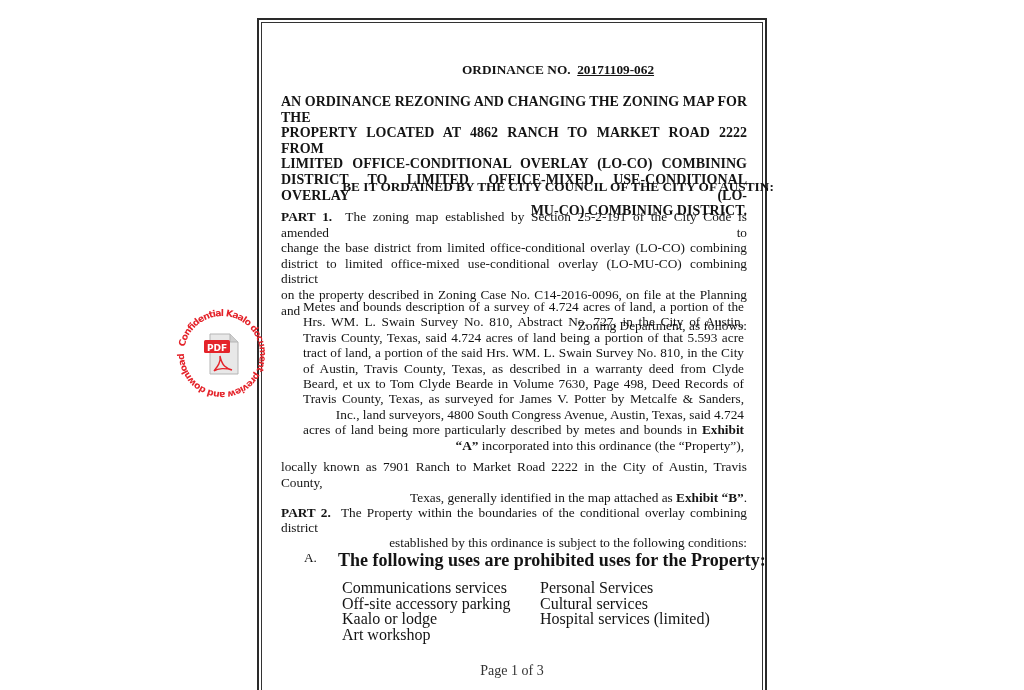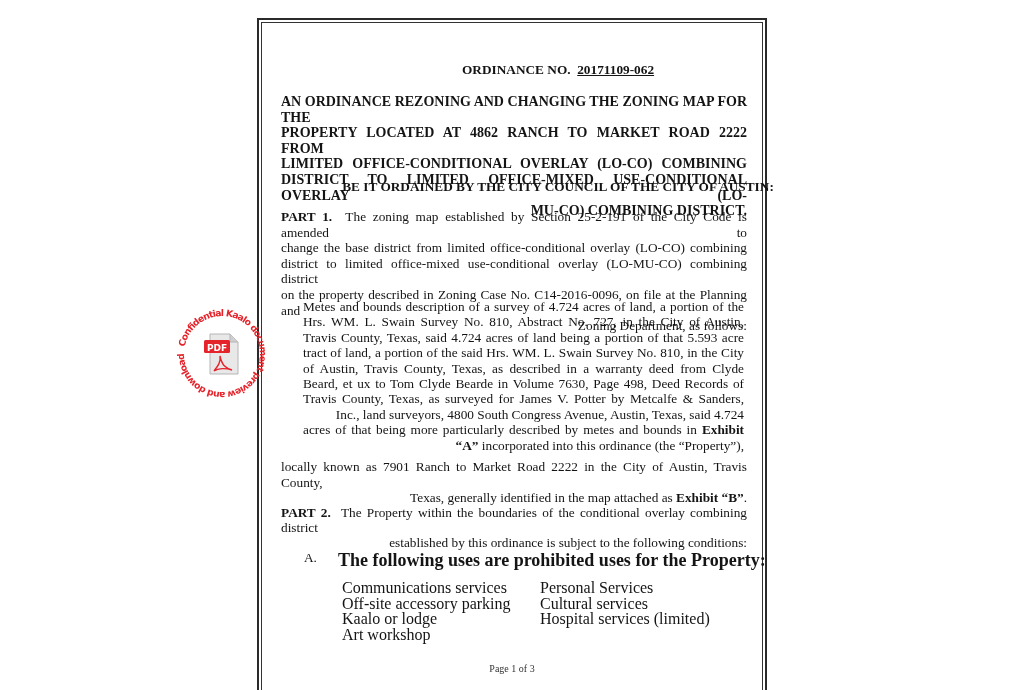--- a/index.html
+++ b/index.html
@@ -15,21 +15,21 @@
   }
   .page-border-inner {
     position: absolute; left: 261px; top: 22px; width: 502px; height: 700px;
     border: 1px solid #333; border-bottom: none; box-sizing: border-box;
   }
   .center { text-align: center; padding-left: 46px; }
   .title { font-weight: bold; font-size: 13.3px; }
   .title-num { text-decoration: underline; }
   .ab { position: absolute; }
   .list-col { position: absolute; font-size: 16px; line-height: 15.5px; }
-  .page-num { position: absolute; top: 663px; left: 0; width: 1024px; text-align: center; font-size: 10px; color: #333; }
+  .page-num { position: absolute; top: 663px; left: 0; width: 1024px; text-align: center; font-size: 14px; color: #333; }
   .stamp { position: absolute; left: 174px; top: 306px; width: 96px; height: 96px; }
   .jline { display: block; text-align: justify; text-align-last: justify; white-space: normal; }
   .lline { display: block; text-align: right; }
 </style>
 </head>
 <body>
 
 <div class="page-border-outer"></div>
 <div class="page-border-inner"></div>
 
@@ -58,21 +58,21 @@
 
 <div class="ab" style="left:303px; top:299px; width:441px; font-size:13.3px; line-height:15.4px;">
   <span class="jline">Metes and bounds description of a survey of 4.724 acres of land, a portion of the</span>
   <span class="jline">Hrs. WM. L. Swain Survey No. 810, Abstract No. 727, in the City of Austin,</span>
   <span class="jline">Travis County, Texas, said 4.724 acres of land being a portion of that 5.593 acre</span>
   <span class="jline">tract of land, a portion of the said Hrs. WM. L. Swain Survey No. 810, in the City</span>
   <span class="jline">of Austin, Travis County, Texas, as described in a warranty deed from Clyde</span>
   <span class="jline">Beard, et ux to Tom Clyde Bearde in Volume 7630, Page 498, Deed Records of</span>
   <span class="jline">Travis County, Texas, as surveyed for James V. Potter by Metcalfe &amp; Sanders,</span>
   <span class="lline">Inc., land surveyors, 4800 South Congress Avenue, Austin, Texas, said 4.724</span>
-  <span class="jline"><span>acres of that being more particularly described by metes and bounds in</span> <b>Exhibit</b></span>
+  <span class="jline"><span>acres of land being more particularly described by metes and bounds in</span> <b>Exhibit</b></span>
   <span class="lline"><b>“A”</b><span> incorporated into this ordinance (the “Property”),</span></span>
 </div>
 
 <div class="ab" style="left:281px; top:459px; width:466px; font-size:13.3px; line-height:15.6px;">
   <span class="jline">locally known as 7901 Ranch to Market Road 2222 in the City of Austin, Travis County,</span>
   <span class="lline"><span>Texas, generally identified in the map attached as </span><b>Exhibit “B”</b><span>.</span></span>
 </div>
 
 <div class="ab" style="left:281px; top:505px; width:466px; font-size:13.3px; line-height:15px;">
   <span class="jline"><b>PART 2.</b>&nbsp; <span>The Property within the boundaries of the conditional overlay combining district</span></span>

